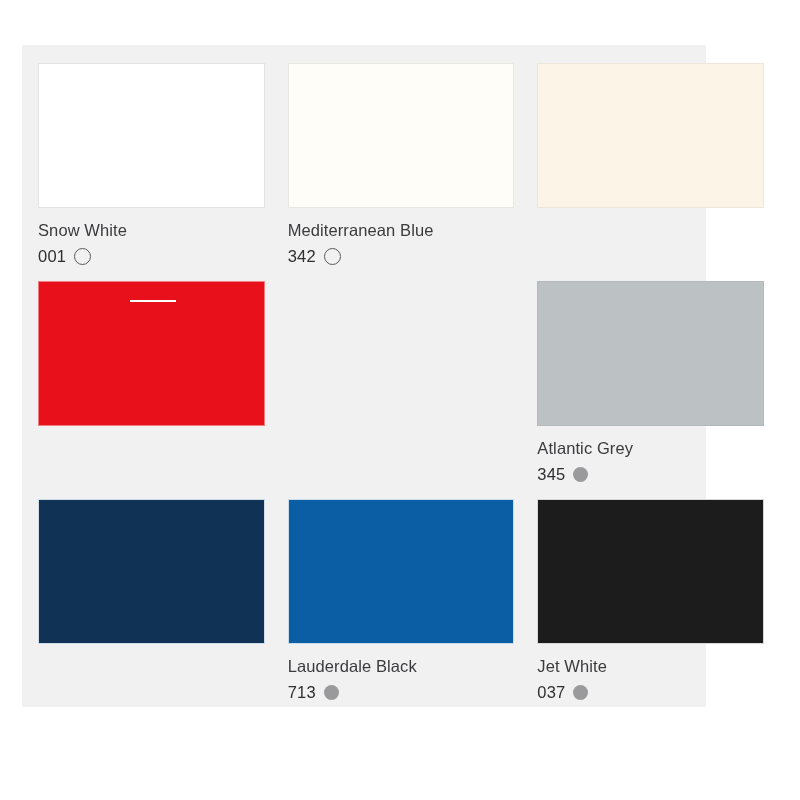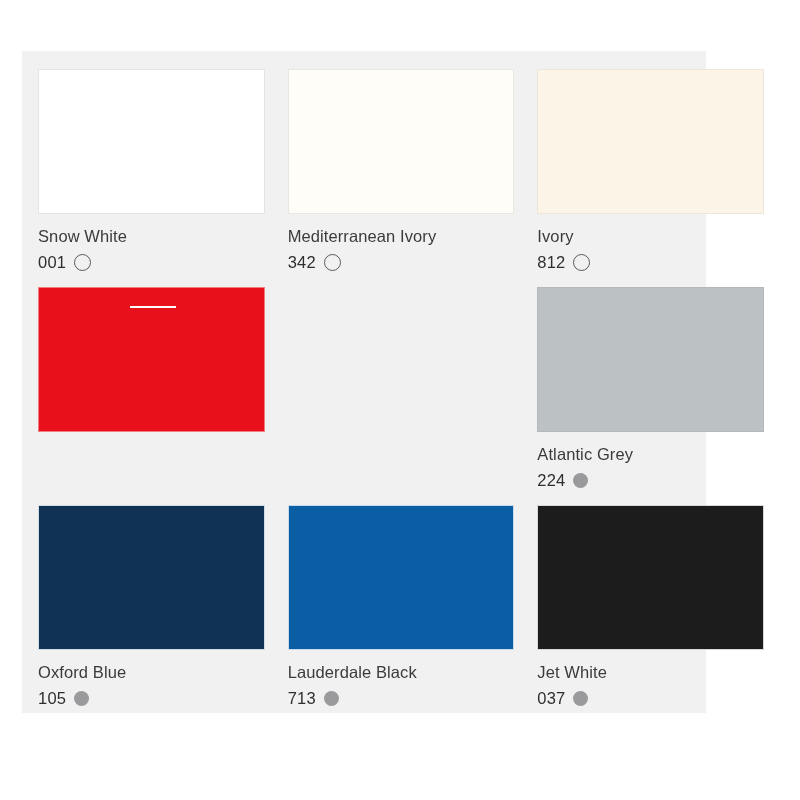--- a/index.html
+++ b/index.html
@@ -20,21 +20,21 @@
     position: relative;
     width: 800px;
     height: 800px;
     background: #ffffff;
   }
 
   
   .panel {
     position: absolute;
     left: 22px;
-    top: 51px;
+    top: 45px;
     width: 684px;
     height: 662px;
     background: #f1f1f2;
     box-sizing: border-box;
   }
 
   .grid {
     position: absolute;
     left: 16px;
     top: 18px;
@@ -132,37 +132,30 @@
           <div class="code-row">
             <span class="color-code">001</span>
             <span class="finish-icon ring"></span>
           </div>
         </div>
       </div>
 
       <div class="cell">
         <div class="swatch" style="background: rgb(255, 253, 248); border: 1px solid rgb(233, 231, 226);"></div>
         <div class="meta">
-          <div class="color-name">Mediterranean Ivory</div>
+          <div class="color-name">Mediterranean Blue</div>
           <div class="code-row">
             <span class="color-code">342</span>
             <span class="finish-icon ring"></span>
           </div>
         </div>
       </div>
 
       <div class="cell">
         <div class="swatch" style="background: rgb(253, 244, 232); border: 1px solid rgb(238, 230, 218);"></div>
-        <div class="meta">
-          <div class="color-name">Ivory</div>
-          <div class="code-row">
-            <span class="color-code">812</span>
-            <span class="finish-icon ring"></span>
-          </div>
-        </div>
       </div>
 
       <div class="cell">
         <div class="swatch" style="background: rgb(232, 17, 27); border: 1px solid rgb(240, 125, 128);"></div>
       </div>
 
       <div class="cell empty">
         <div class="swatch"></div>
         <div class="meta">
           <div class="color-name"></div>
@@ -170,35 +163,28 @@
             <span class="color-code"></span>
           </div>
         </div>
       </div>
 
       <div class="cell">
         <div class="swatch" style="background: rgb(188, 193, 196); border: 1px solid rgb(179, 184, 187);"></div>
         <div class="meta">
           <div class="color-name">Atlantic Grey</div>
           <div class="code-row">
-            <span class="color-code">224</span>
+            <span class="color-code">345</span>
             <span class="finish-icon solid"></span>
           </div>
         </div>
       </div>
 
       <div class="cell">
         <div class="swatch" style="background: rgb(16, 50, 84); border: 1px solid rgb(207, 220, 230);"></div>
-        <div class="meta">
-          <div class="color-name">Oxford Blue</div>
-          <div class="code-row">
-            <span class="color-code">105</span>
-            <span class="finish-icon solid"></span>
-          </div>
-        </div>
       </div>
 
       <div class="cell">
         <div class="swatch" style="background: rgb(12, 94, 164); border: 1px solid rgb(200, 220, 237);"></div>
         <div class="meta">
           <div class="color-name">Lauderdale Black</div>
           <div class="code-row">
             <span class="color-code">713</span>
             <span class="finish-icon solid"></span>
           </div>

